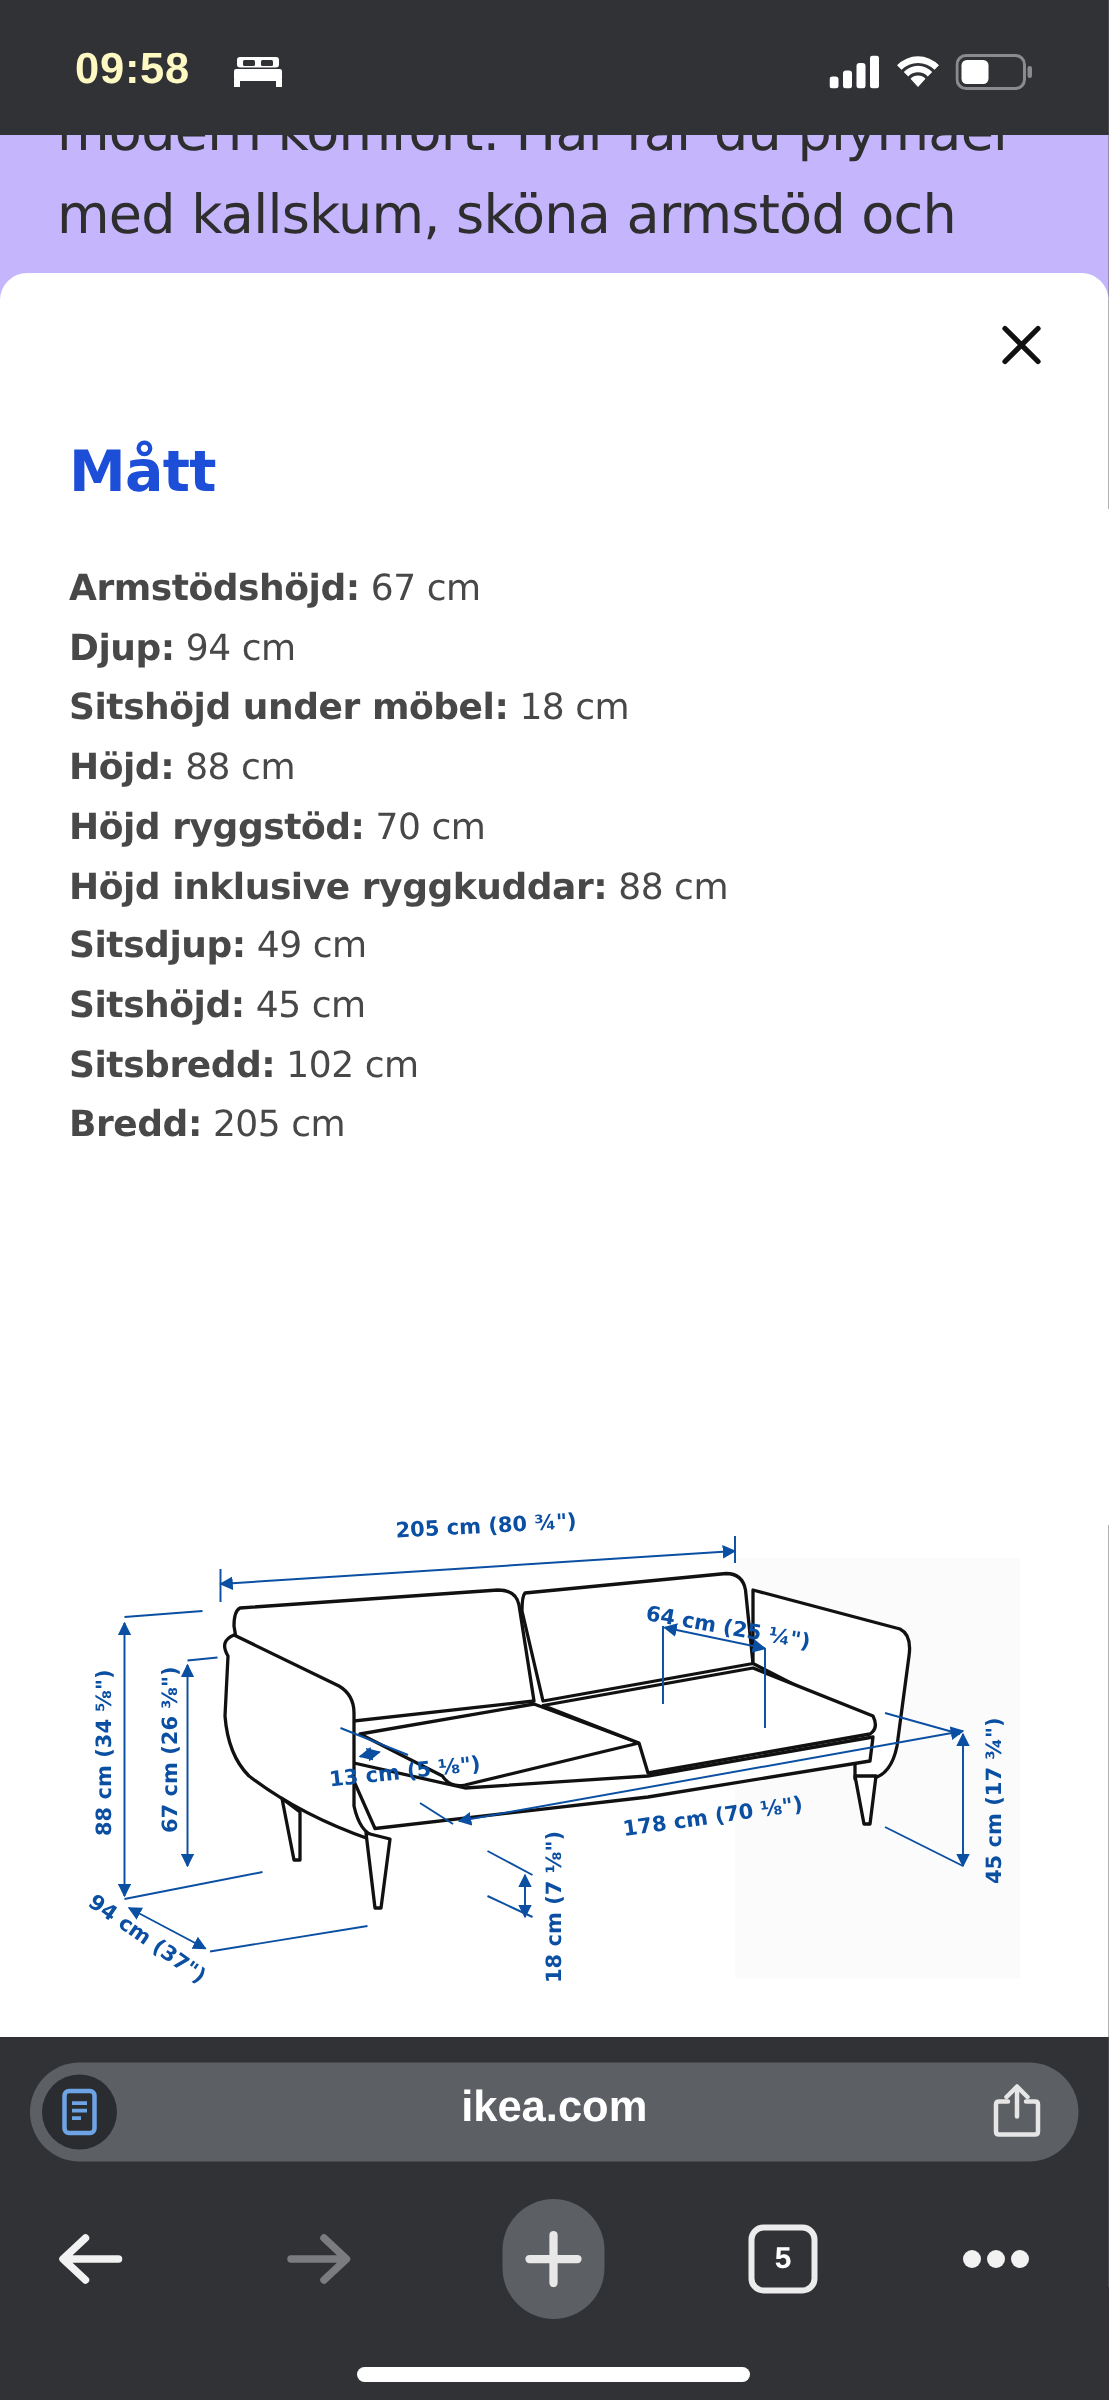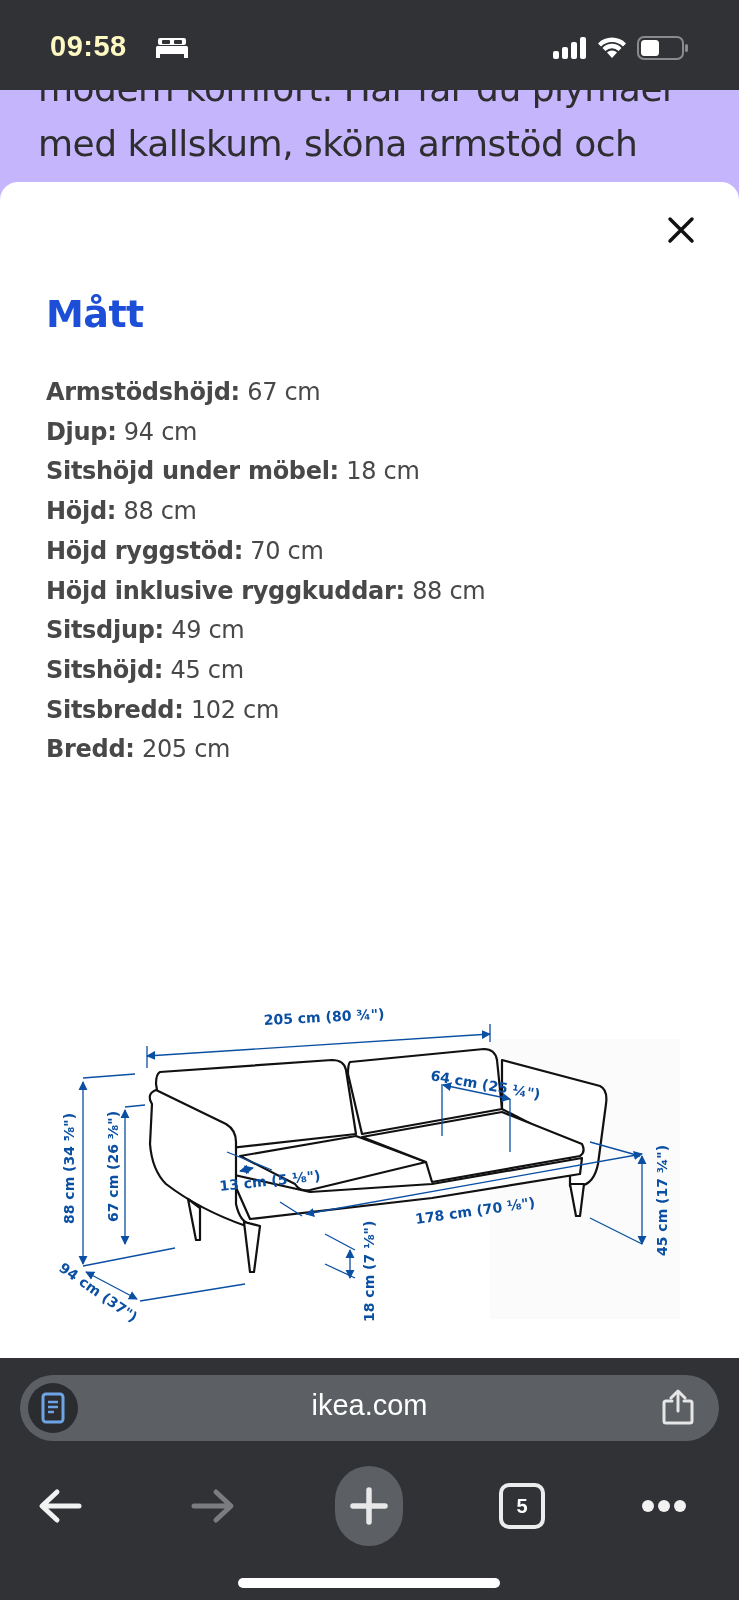--- a/index.html
+++ b/index.html
@@ -14,21 +14,21 @@
   .close-btn { position: absolute; right: 40px; top: 30px; width: 36px; height: 36px; cursor: pointer; }
   .title { position: absolute; left: 46px; top: 110px; font-size: 38px; font-weight: 700; color: #1d4ed8; font-family: "DejaVu Sans", sans-serif; letter-spacing: -0.5px; }
   .dims { position: absolute; left: 46px; top: 191px; list-style: none; }
   .dims li { font-size: 24px; line-height: 39.7px; color: #484848; white-space: nowrap; letter-spacing: -0.3px; }
   .dims .k { font-weight: 700; }
   .diagram { position: absolute; left: 50px; top: 812px; width: 650px; height: 340px; }
   .diagram text { font-family: "DejaVu Sans", sans-serif; font-weight: 700; fill: #0b4fa3; font-size: 14px; }
   .browser { position: absolute; left: 0; top: 1358px; width: 739px; height: 242px; background: #303235; }
   .urlbar { position: absolute; left: 20px; top: 17px; width: 699px; height: 66px; background: #5c5f63; border-radius: 33px; }
   .reader-btn { position: absolute; left: 8px; top: 8px; width: 50px; height: 50px; border-radius: 25px; background: #2a2c2f; display: flex; align-items: center; justify-content: center; }
-  .url-text { position: absolute; left: 0; right: 0; top: 14px; text-align: center; color: #fff; font-size: 29px; font-family: "Liberation Sans", sans-serif; }
+  .url-text { position: absolute; left: 0; right: 0; top: 14px; text-align: center; color: #fff; font-size: 29px; font-family: "Liberation Sans", sans-serif; font-weight: bold; }
   .share-btn { position: absolute; right: 24px; top: 14px; }
   .nav { position: absolute; left: 0; top: 108px; width: 739px; height: 80px; }
   .nav-item { position: absolute; top: 0; height: 80px; display: flex; align-items: center; justify-content: center; }
   .newtab { width: 68px; height: 80px; border-radius: 34px; background: #5c5f63; }
   .home-ind { position: absolute; left: 238px; top: 1578px; width: 262px; height: 10px; border-radius: 5px; background: #fff; }
 </style>
 </head>
 <body>
 
 <div class="status-bar">

